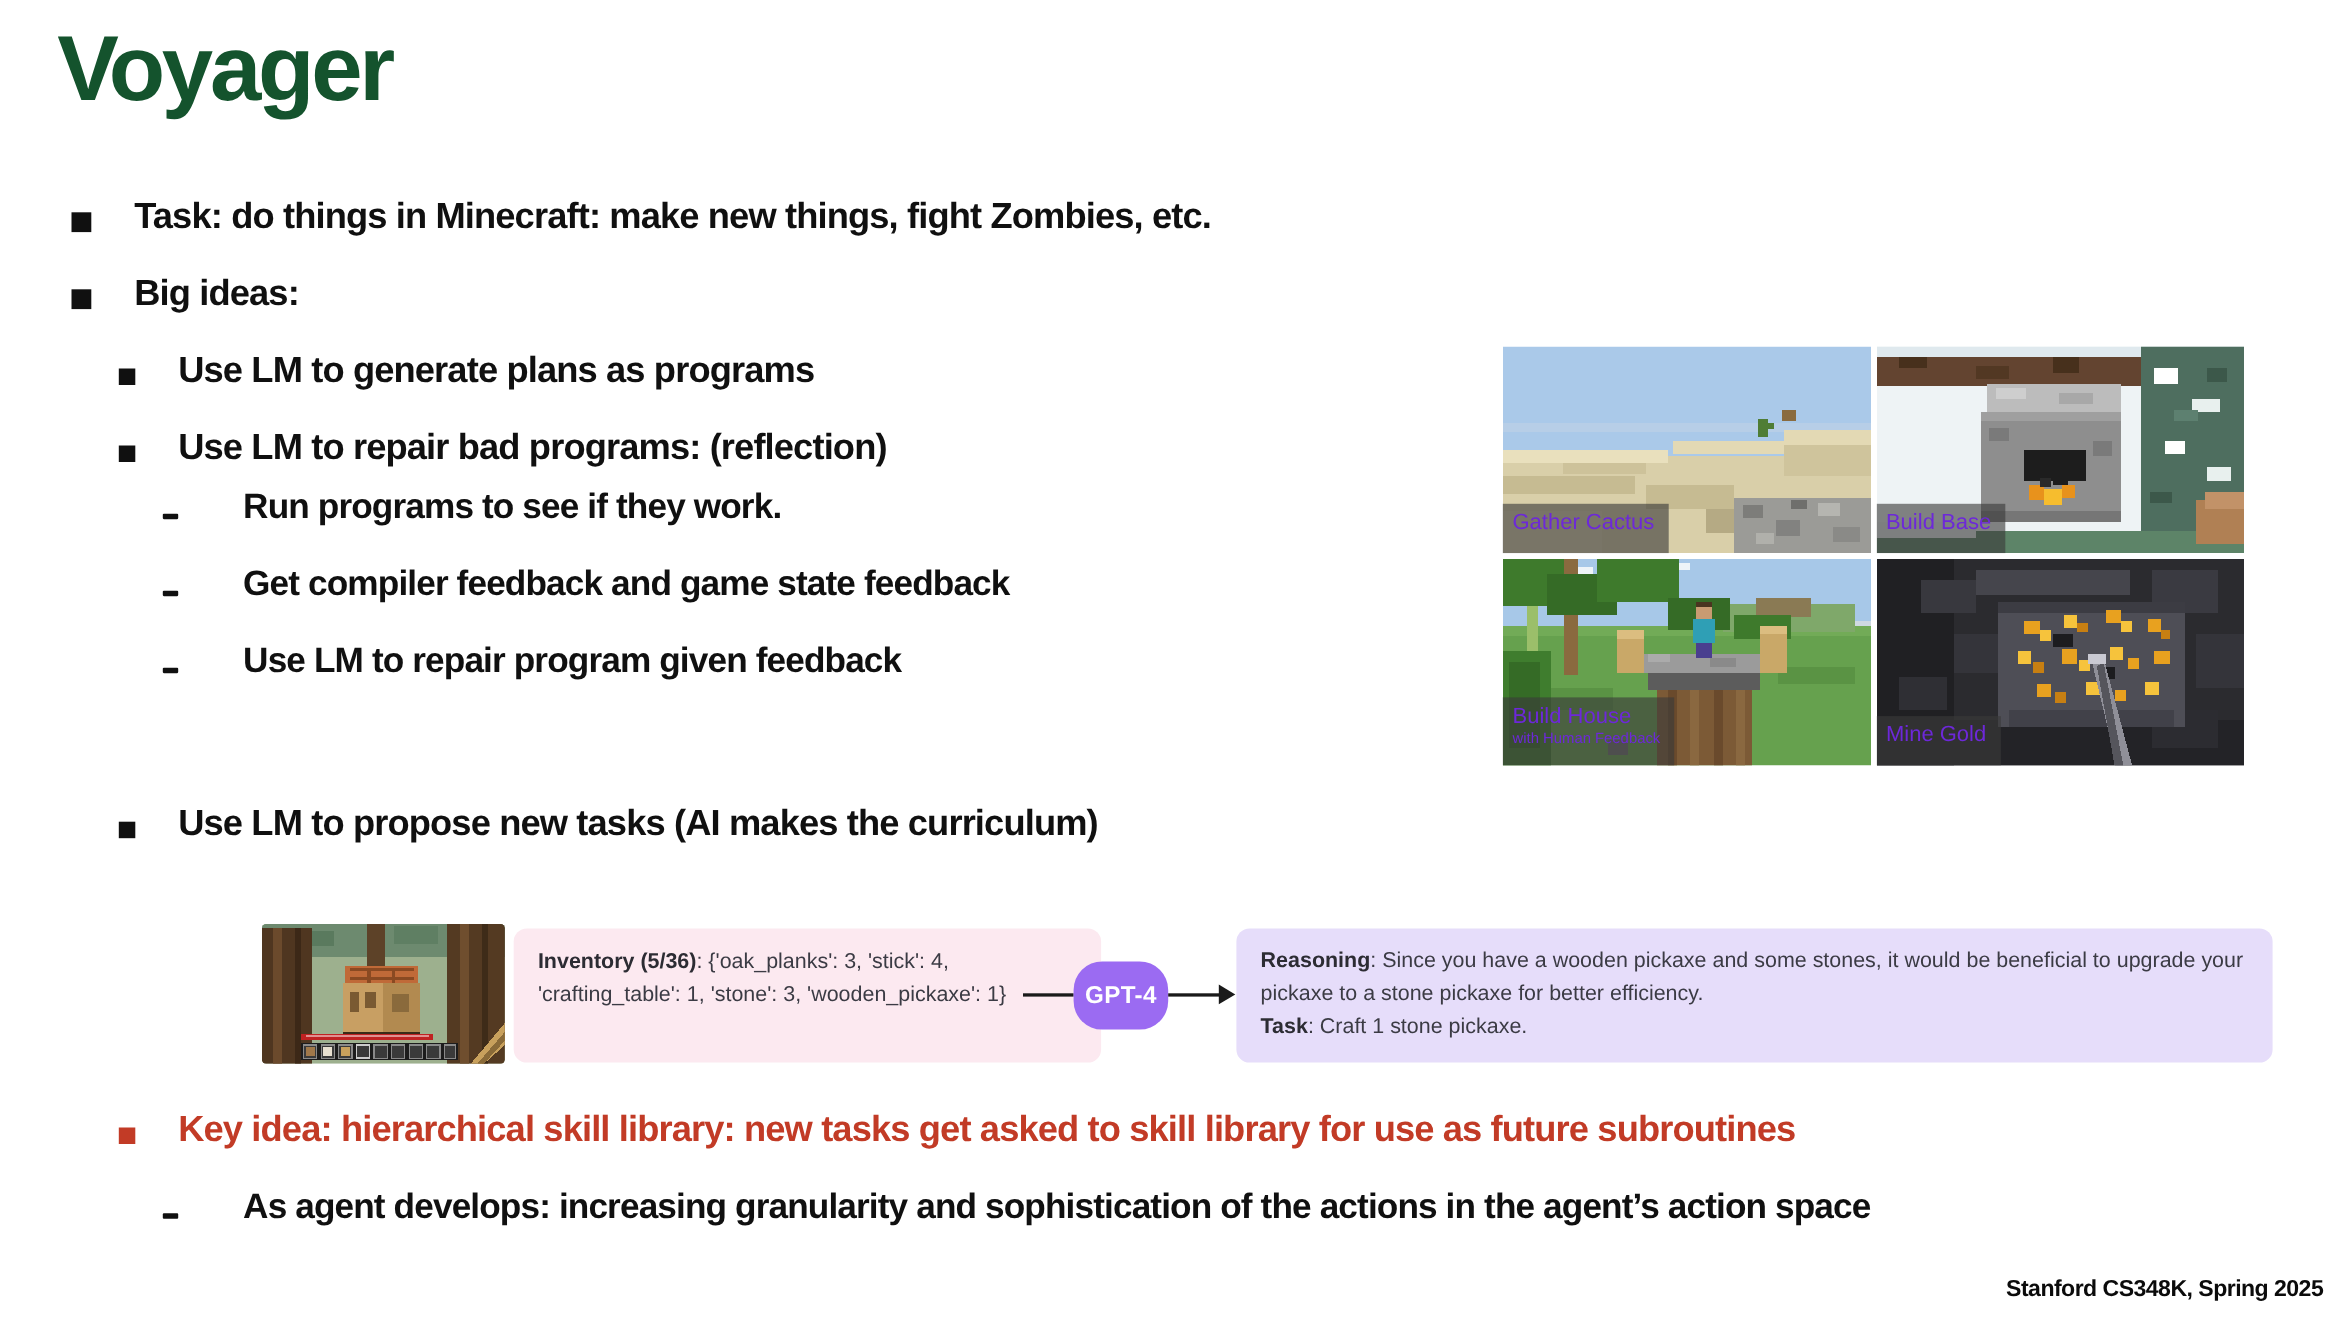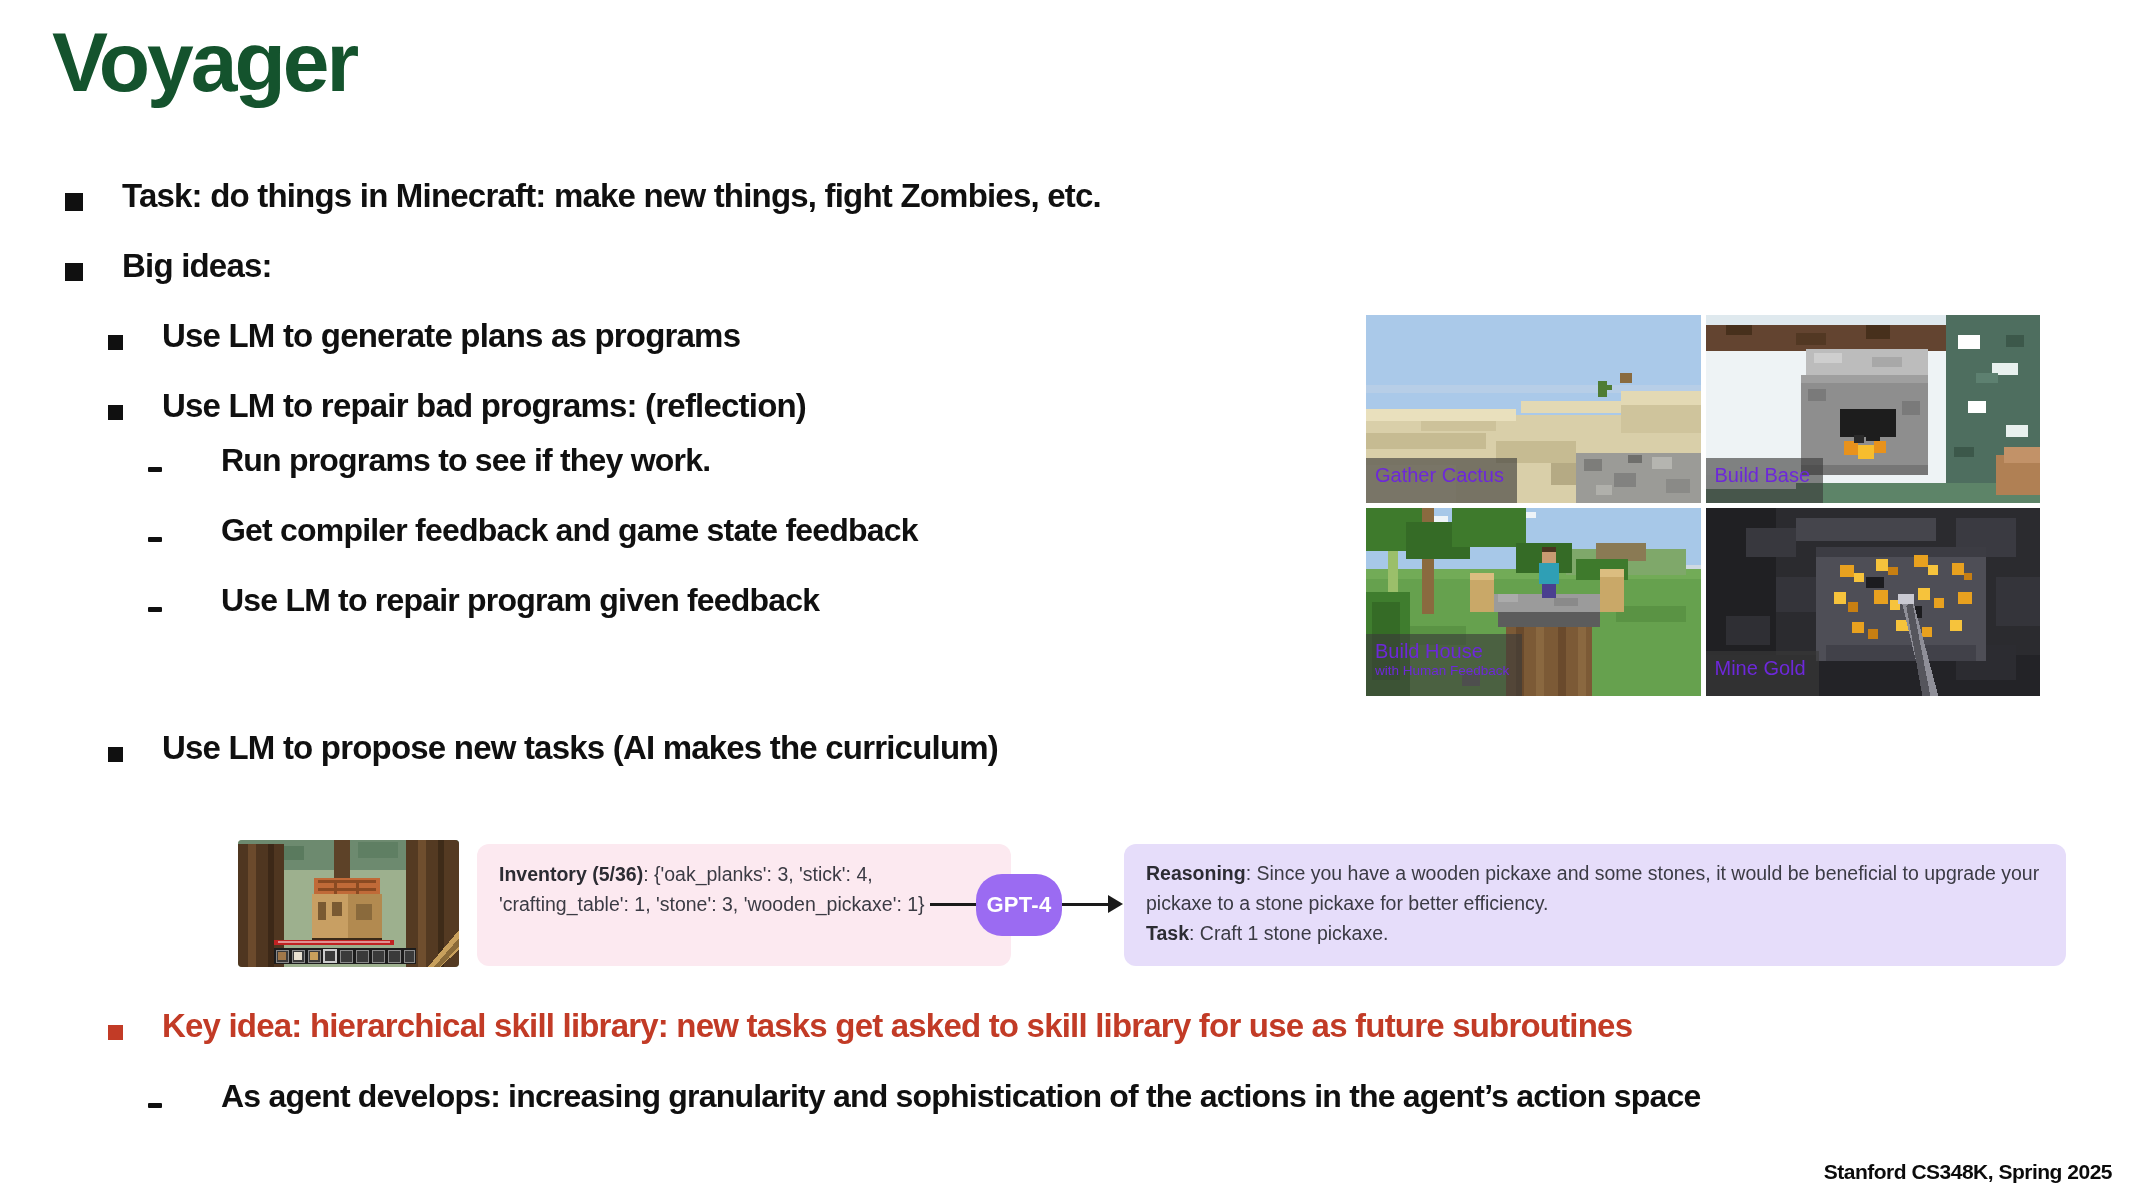--- a/index.html
+++ b/index.html
@@ -49,21 +49,21 @@
   .mc-sublabel:empty{display:none;}
 
   
   #pipe-thumb{left:238px;top:840px;width:221px;height:127px;border-radius:4px;overflow:hidden;}
   #pipe-thumb svg{display:block;width:100%;height:100%;}
   .pbox{
     box-sizing:border-box;border-radius:12px;
     font-size:19.5px;line-height:30px;color:#3b3b44;
   }
   #inventory-box{
-    left:477px;top:844px;width:534px;height:122px;
+    left:467px;top:844px;width:534px;height:122px;
     background:var(--pink_box_bg,#fce9f0);
     padding:15px 20px 14px 22px;
   }
   #reasoning-box{
     left:1124px;top:844px;width:942px;height:122px;
     background:var(--lavender_box_bg,#e6ddfa);
     padding:14px 22px 14px 22px;
   }
   .pbold{font-weight:bold;color:#2c2c33;}
   #gpt-badge{

